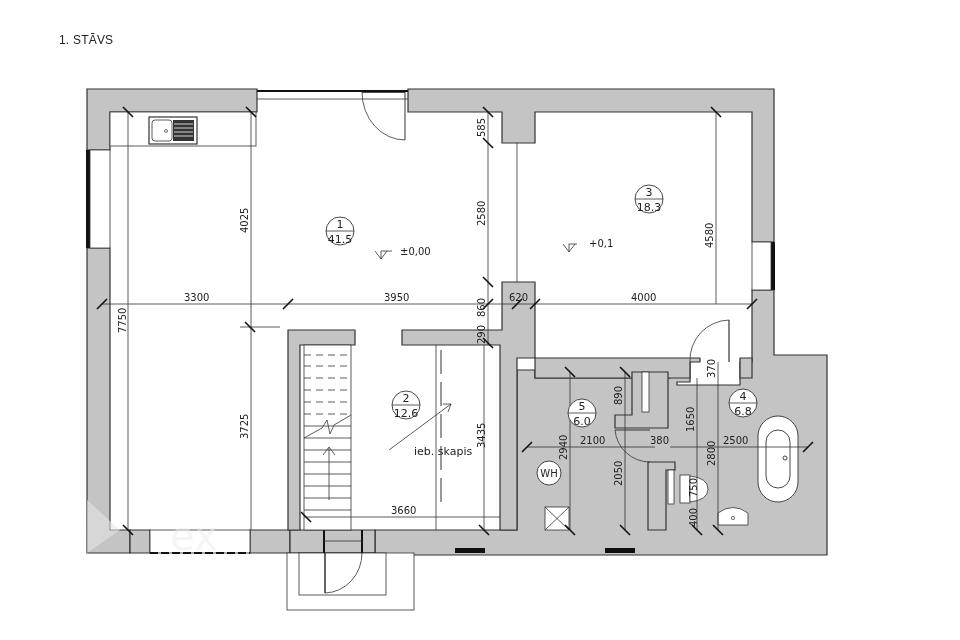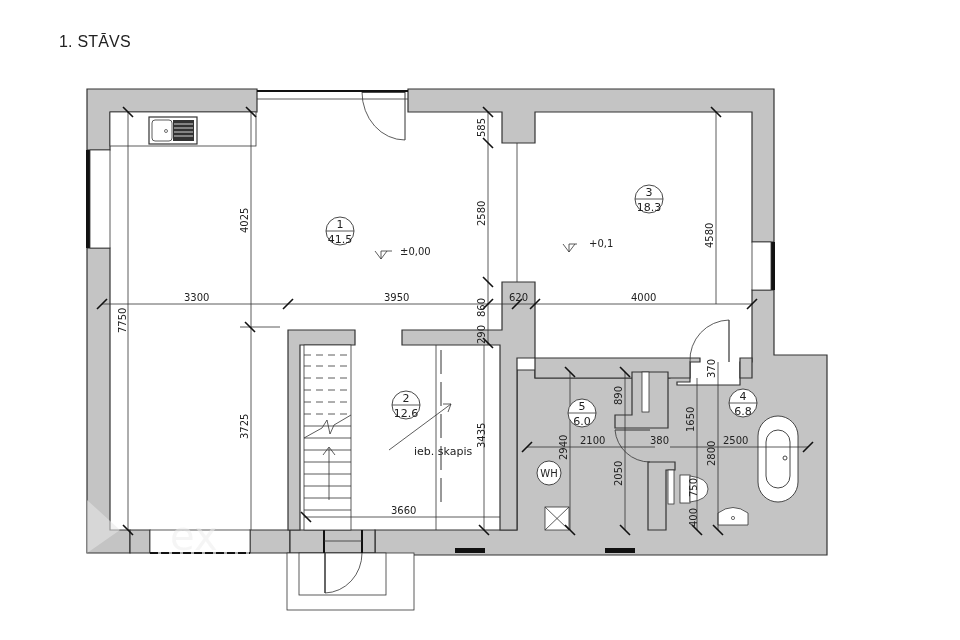--- a/index.html
+++ b/index.html
@@ -1,17 +1,17 @@
 <!DOCTYPE html>
 <html><head>
 <meta charset="utf-8">
 <style>
   html, body { margin:0; padding:0; background:#ffffff; }
   body { width:960px; height:640px; position:relative; overflow:hidden; font-family:"DejaVu Sans", sans-serif; }
-  #title { position:absolute; left:59px; top:33px; font-size:16px; color:#222; letter-spacing:0.2px; font-family:"Liberation Sans", sans-serif; }
+  #title { position:absolute; left:59px; top:33px; font-size:12px; color:#222; letter-spacing:0.2px; font-family:"Liberation Sans", sans-serif; }
   svg { position:absolute; left:0; top:0; }
   .wall { fill:#c4c4c4; stroke:#333; stroke-width:1.2; }
   .thin { stroke:#333; stroke-width:0.8; fill:none; }
   .dim { stroke:#333; stroke-width:0.8; fill:none; }
   .tick { stroke:#111; stroke-width:1.6; }
   .dimtxt { font-family:"DejaVu Sans", sans-serif; font-size:10px; fill:#222; }
   .roomnum { font-family:"DejaVu Sans", sans-serif; font-size:11px; fill:#222; text-anchor:middle; }
   .lvl { font-family:"DejaVu Sans", sans-serif; font-size:10px; fill:#222; }
   .lbl { font-family:"DejaVu Sans", sans-serif; font-size:11px; fill:#222; }
   .win { fill:#111; }

